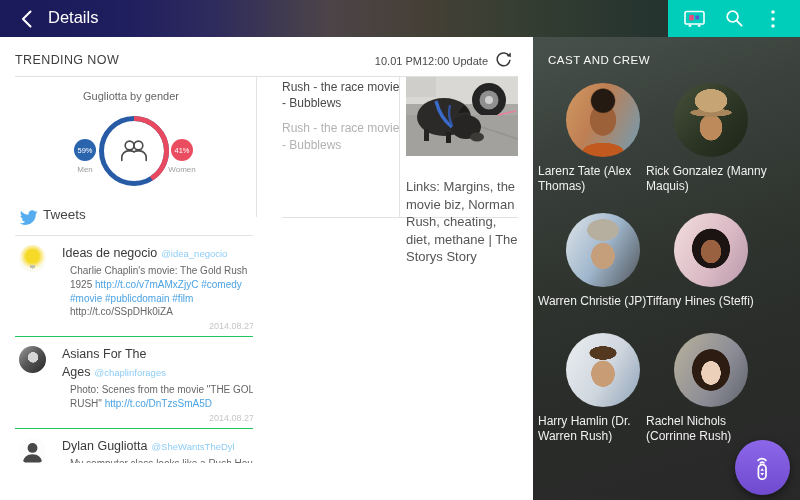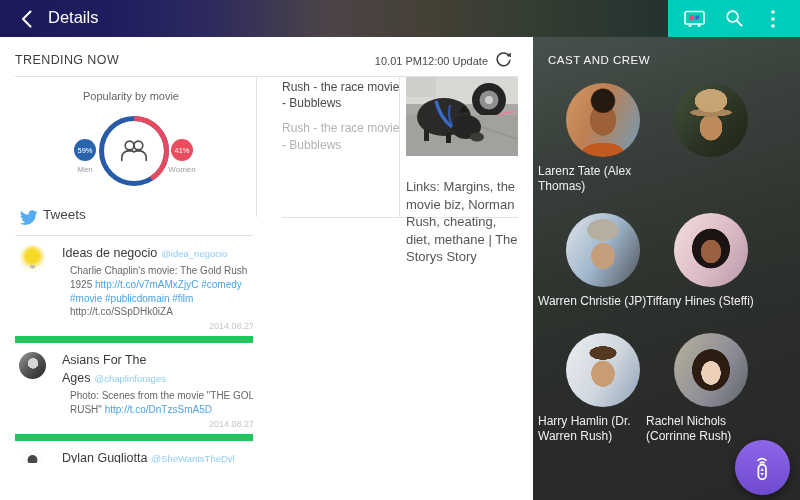--- a/index.html
+++ b/index.html
@@ -43,21 +43,21 @@
   .badge-women{left:171px;top:139px;background:#ea4d60;}
   .g-lbl{position:absolute;width:48px;text-align:center;font-size:8px;color:#9c9c9c;}
   .lbl-men{left:61px;top:165px;}
   .lbl-women{left:158px;top:165px;}
 
   
   .tweets-hd-icon{position:absolute;left:19px;top:210px;width:19px;height:16px;}
   .tweets-hd{position:absolute;left:43px;top:207px;font-size:13.5px;color:#454545;}
   .hdiv-tweets{position:absolute;left:15px;top:235px;width:238px;height:1px;background:#e3e3e3;}
   .tweets-list{position:absolute;left:15px;top:236px;width:238px;height:227px;overflow:hidden;}
-  .tweet{position:relative;padding:7px 0 5px 47px;border-bottom:7px solid #22c55e;cursor:pointer;}
+  .tweet{position:relative;padding:7px 0 5px 47px;border-bottom:1px solid #22c55e;cursor:pointer;}
   .tweet:last-child{border-bottom:none;}
   .t-avatar{position:absolute;left:4px;top:9px;width:27px;height:27px;border-radius:50%;overflow:hidden;
     display:flex;align-items:flex-end;justify-content:center;}
   .t-name{font-size:12.5px;color:#3a3a3a;}
   .t-handle{font-size:9.5px;color:#8fcdf5;margin-left:4px;cursor:pointer;}
   .t-body{margin:3px 8px 0;font-size:10px;line-height:1.38;color:#666;width:192px;}
   .t-body .lnk{color:#4ba3e3;cursor:pointer;}
   .t-date{text-align:right;font-size:9px;color:#c6c6c6;margin-top:2px;width:192px;}
   .tav-bulb{background:
     radial-gradient(ellipse 16% 12% at 50% 80%,#c2c2ae 0 60%,rgba(0,0,0,0) 62%),
@@ -156,21 +156,21 @@
     <path d="M14.2 5.2 A6.4 6.4 0 1 0 15 8.8" fill="none" stroke="#3a3a3a" stroke-width="1.5"></path>
     <path d="M15.6 1.4l.4 4.5-4.4-1z" fill="#3a3a3a"></path>
   </svg>
 </div>
 
 <div class="hdiv-top"></div>
 <div class="vdiv-a"></div>
 <div class="vdiv-b"></div>
 <div class="hdiv-mid"></div>
 
-<div class="g-title">Popularity by movie</div>
+<div class="g-title">Gugliotta by gender</div>
 <div class="donut">
   <svg width="74" height="74" viewBox="0 0 74 74">
     <circle cx="37" cy="37" r="32.5" fill="none" stroke="#275ba6" stroke-width="5"></circle>
     <circle cx="37" cy="37" r="32.5" fill="none" stroke="#e8495f" stroke-width="5" stroke-dasharray="83.7 120.5" transform="rotate(-90 37 37)"></circle>
     <g fill="none" stroke="#4a4a4a" stroke-width="1.6" stroke-linecap="round">
       <circle cx="32.6" cy="31.5" r="4.4"></circle>
       <circle cx="41.4" cy="31.5" r="4.4"></circle>
       <path d="M24.8 46.5v-3a6.6 6.6 0 0 1 6.6-6.6h2.2a6.4 6.4 0 0 1 3.4 1"></path>
       <path d="M49.2 46.5v-3a6.6 6.6 0 0 0-6.6-6.6h-2.2a6.4 6.4 0 0 0-3.4 1"></path>
     </g>
@@ -241,20 +241,21 @@
 <div class="links-text">Links: Margins, the movie biz, Norman Rush, cheating, diet, methane | The Storys Story</div>
 
 <div class="cast-panel">
   <div class="cast-title">CAST AND CREW</div>
 <div class="c-member" style="left: 5px; top: 46px;">
       <div class="av av-larenz"></div>
       <div class="c-label">Larenz Tate (Alex Thomas)</div>
     </div>
     <div class="c-member" style="left: 113px; top: 46px;">
       <div class="av av-rick"></div>
+      <div class="c-label">Rick Gonzalez (Manny Maquis)</div>
     </div>
     <div class="c-member" style="left: 5px; top: 176px;">
       <div class="av av-warren"></div>
       <div class="c-label">Warren Christie (JP)</div>
     </div>
     <div class="c-member" style="left: 113px; top: 176px;">
       <div class="av av-tiffany"></div>
       <div class="c-label">Tiffany Hines (Steffi)</div>
     </div>
     <div class="c-member" style="left: 5px; top: 296px;">

